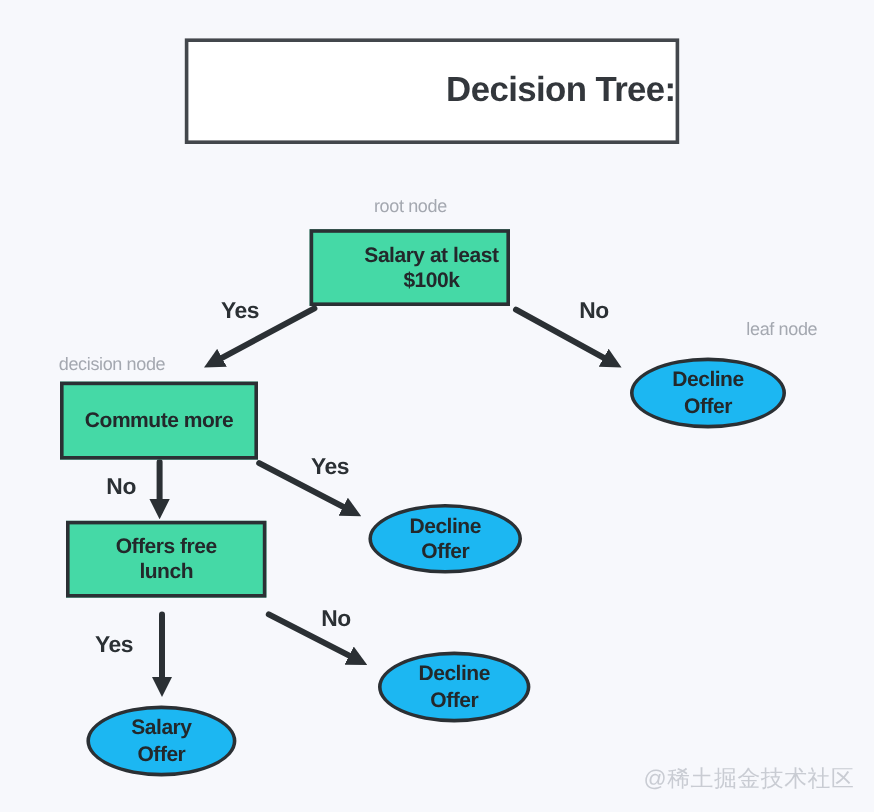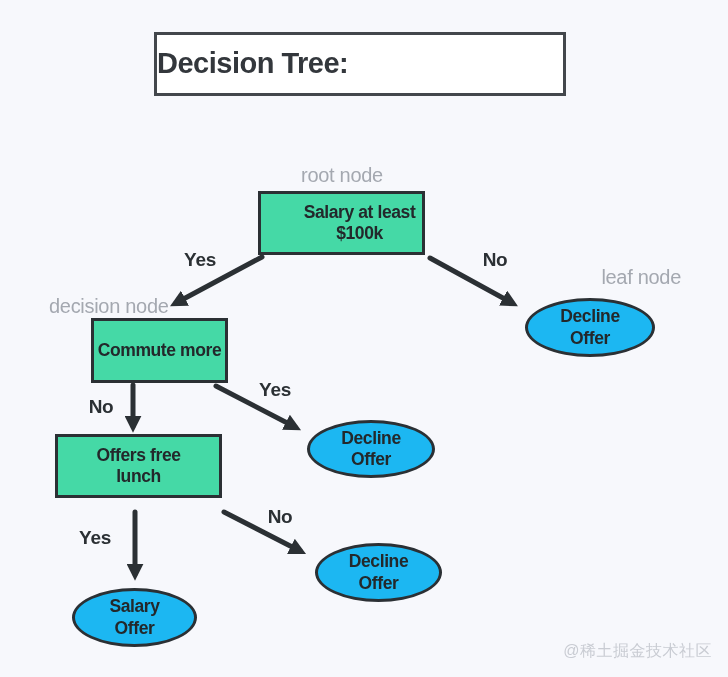--- a/index.html
+++ b/index.html
@@ -10,46 +10,46 @@
     --gray:#a4a8b0;
     --box-border:#43474c;
   }
   *{box-sizing:border-box;margin:0;padding:0;}
   html,body{background:var(--bg);}
   body{font-family:"Liberation Sans","DejaVu Sans",sans-serif;}
   #canvas{
     position:relative;width:728px;height:677px;background:var(--bg);overflow:hidden;
   }
   .title-box{
-    position:absolute;left:154px;top:32px;width:412px;height:64px;
+    position:absolute;left:154px;top:32px;width:412px;height:88px;
     background:#ffffff;border:3px solid var(--box-border);
-    display:flex;flex-direction:column;align-items:flex-start;justify-content:center;
+    display:flex;flex-direction:column;align-items:flex-end;justify-content:center;
     color:#33373c;text-align:center;
   }
   .title-line1{font-size:29px;font-weight:bold;letter-spacing:-0.5px;line-height:1.15;}
   .title-line2{font-size:23px;font-weight:bold;letter-spacing:-0.8px;line-height:1.2;}
   .annotation{
-    position:absolute;color:var(--gray);font-size:20px;font-weight:500;
+    position:absolute;color:var(--gray);font-size:15px;font-weight:500;
     letter-spacing:-0.3px;white-space:nowrap;
   }
   .node{
     position:absolute;display:flex;flex-direction:column;align-items:center;justify-content:center;
     border:3px solid var(--ink);color:#23282b;font-weight:bold;font-size:17.5px;
     line-height:1.22;text-align:center;letter-spacing:-0.4px;
   }
   .box{background:var(--green);}
   .leaf{background:var(--blue);border-radius:50%;}
   .edge-label{
     position:absolute;width:44px;color:var(--ink);font-weight:bold;font-size:19px;
     text-align:center;letter-spacing:-0.3px;
   }
   #edges{position:absolute;left:0;top:0;width:728px;height:677px;}
   #edges line{stroke:var(--ink);stroke-width:5;stroke-linecap:round;}
   .watermark{
-    position:absolute;right:16px;bottom:15px;color:#c9ccd3;font-size:16px;
+    position:absolute;right:16px;bottom:15px;color:#c9ccd3;font-size:19px;
     letter-spacing:0.5px;
   }
 </style>
 </head>
 <body>
 
 <div id="canvas">
 
   <svg id="edges" viewBox="0 0 728 677">
     <defs>
@@ -70,21 +70,21 @@
   </div>
 
   <div class="annotation" style="left:272px;top:164px;width:140px;text-align:center;">root node</div>
   <div class="annotation" style="left:49px;top:295px;">decision node</div>
   <div class="annotation" style="left:541px;top:266px;width:140px;text-align:right;">leaf node</div>
 
   <div class="node box" style="left:258px;top:191px;width:167px;height:64px;padding-left:36px;">
     <span>Salary at least</span>
     <span>$100k</span>
   </div>
-  <div class="node box" style="left:50px;top:318px;width:137px;height:65px;margin-left:41px;">
+  <div class="node box" style="left:50px;top:318px;width:165px;height:65px;">
     <span>Commute more</span>
   </div>
   <div class="node box" style="left:55px;top:434px;width:167px;height:64px;">
     <span>Offers free</span>
     <span>lunch</span>
   </div>
 
   <div class="node leaf" style="left:525px;top:298px;width:130px;height:59px;">
     <span>Decline</span>
     <span>Offer</span>

